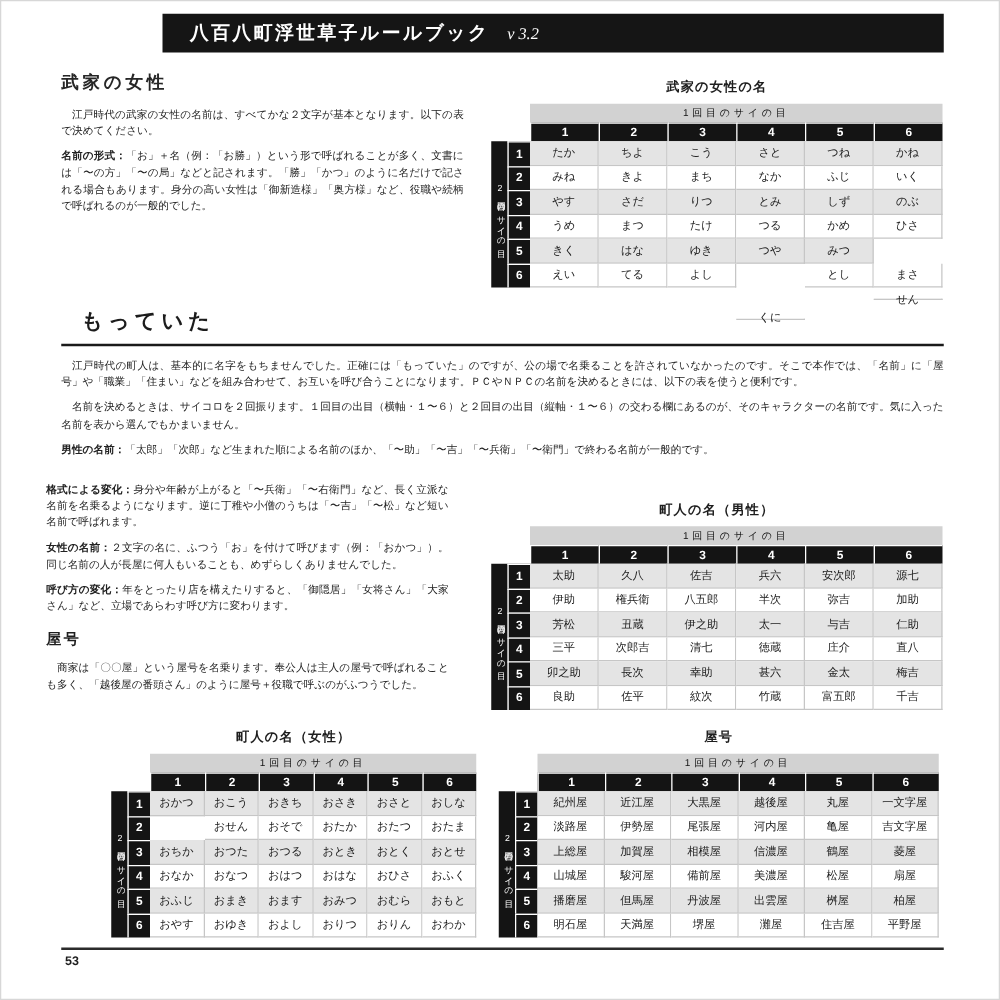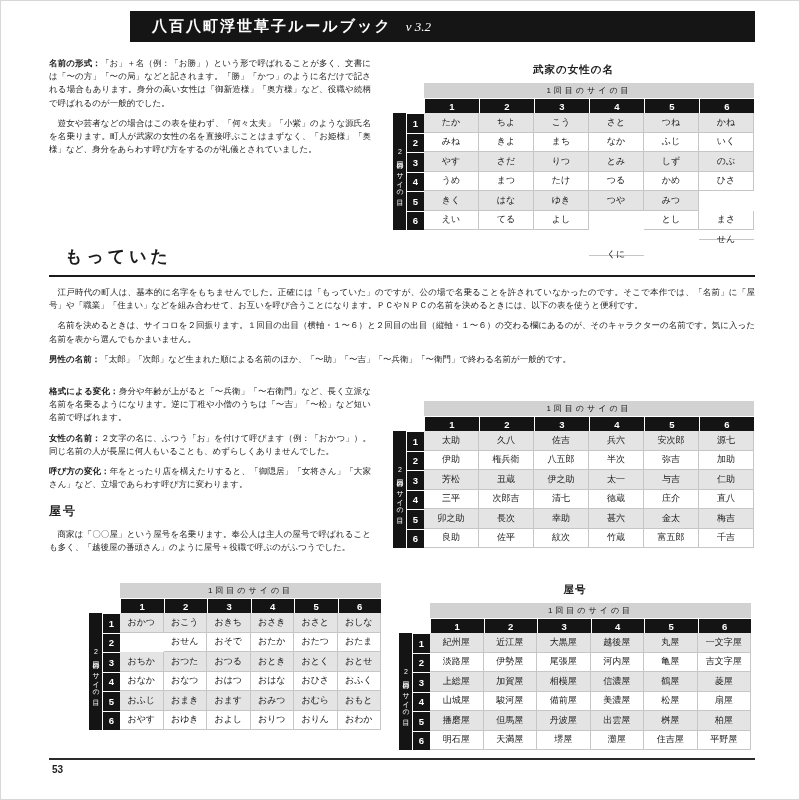--- a/index.html
+++ b/index.html
@@ -37,22 +37,23 @@
 <body>
 
 <div class="page">
 
   <header class="titlebar">
     <span class="book-title">八百八町浮世草子ルールブック</span>
     <span class="book-version">v 3.2</span>
   </header>
 
   <section class="sec" style="left:48px;top:56px;width:322px">
+    <h2 class="main">武家の女性</h2>
+    <p class="body-text indent">江戸時代の武家の女性の名前は、すべてかな２文字が基本となります。以下の表で決めてください。</p>
     <p class="body-text"><b>名前の形式：</b><span>「お」＋名（例：「お勝」）という形で呼ばれることが多く、文書には「〜の方」「〜の局」などと記されます。「勝」「かつ」のように名だけで記される場合もあります。身分の高い女性は「御新造様」「奥方様」など、役職や続柄で呼ばれるのが一般的でした。</span></p>
-    <p class="body-text indent">遊女や芸者などの場合はこの表を使わず、「何々太夫」「小紫」のような源氏名を名乗ります。町人が武家の女性の名を直接呼ぶことはまずなく、「お姫様」「奥様」など、身分をあらわす呼び方をするのが礼儀とされていました。</p>
   </section>
 
   <div class="tbl" style="left:392px;top:62px;width:361px">
     <div class="dt-title">武家の女性の名</div>
     <div>
         <div class="dtable">
           <div class="dt-corner" style="grid-area: 1 / 1 / auto / 3;"></div>
           <div class="dt-span" style="grid-area: 1 / 3 / auto / 9;">1回目のサイの目</div>
           <div class="dt-corner" style="grid-area: 2 / 1 / auto / 3;"></div>
           <div class="dt-colnum" style="grid-area: 2 / 3;">1</div>
@@ -108,29 +109,30 @@
       </div>
   </div>
 
   <section class="sec" style="left:48px;top:244px;width:706px">
     <h2 class="rule-head">もっていた</h2>
     <p class="body-text indent">江戸時代の町人は、基本的に名字をもちませんでした。正確には「もっていた」のですが、公の場で名乗ることを許されていなかったのです。そこで本作では、「名前」に「屋号」や「職業」「住まい」などを組み合わせて、お互いを呼び合うことになります。ＰＣやＮＰＣの名前を決めるときには、以下の表を使うと便利です。</p>
     <p class="body-text indent">名前を決めるときは、サイコロを２回振ります。１回目の出目（横軸・１〜６）と２回目の出目（縦軸・１〜６）の交わる欄にあるのが、そのキャラクターの名前です。気に入った名前を表から選んでもかまいません。</p>
     <p class="body-text"><b>男性の名前：</b><span>「太郎」「次郎」など生まれた順による名前のほか、「〜助」「〜吉」「〜兵衛」「〜衛門」で終わる名前が一般的です。</span></p>
   </section>
 
-  <section class="sec" style="left:48px;top:384px;width:322px">
+  <section class="sec" style="left:36px;top:384px;width:322px">
     <p class="body-text"><b>格式による変化：</b><span>身分や年齢が上がると「〜兵衛」「〜右衛門」など、長く立派な名前を名乗るようになります。逆に丁稚や小僧のうちは「〜吉」「〜松」など短い名前で呼ばれます。</span></p>
     <p class="body-text"><b>女性の名前：</b><span>２文字の名に、ふつう「お」を付けて呼びます（例：「おかつ」）。同じ名前の人が長屋に何人もいることも、めずらしくありませんでした。</span></p>
     <p class="body-text"><b>呼び方の変化：</b><span>年をとったり店を構えたりすると、「御隠居」「女将さん」「大家さん」など、立場であらわす呼び方に変わります。</span></p>
     <h3 class="sub">屋号</h3>
     <p class="body-text indent">商家は「〇〇屋」という屋号を名乗ります。奉公人は主人の屋号で呼ばれることも多く、「越後屋の番頭さん」のように屋号＋役職で呼ぶのがふつうでした。</p>
   </section>
 
   <div class="tbl" style="left:392px;top:400px;width:361px">
+    <div class="dt-title">町人の名（男性）</div>
     <div>
         <div class="dtable">
           <div class="dt-corner" style="grid-area: 1 / 1 / auto / 3;"></div>
           <div class="dt-span" style="grid-area: 1 / 3 / auto / 9;">1回目のサイの目</div>
           <div class="dt-corner" style="grid-area: 2 / 1 / auto / 3;"></div>
           <div class="dt-colnum" style="grid-area: 2 / 3;">1</div>
           <div class="dt-colnum" style="grid-area: 2 / 4;">2</div>
           <div class="dt-colnum" style="grid-area: 2 / 5;">3</div>
           <div class="dt-colnum" style="grid-area: 2 / 6;">4</div>
           <div class="dt-colnum" style="grid-area: 2 / 7;">5</div>
@@ -176,20 +178,21 @@
           <div class="dt-cell" style="grid-area: 8 / 4;">佐平</div>
           <div class="dt-cell" style="grid-area: 8 / 5;">紋次</div>
           <div class="dt-cell" style="grid-area: 8 / 6;">竹蔵</div>
           <div class="dt-cell" style="grid-area: 8 / 7;">富五郎</div>
           <div class="dt-cell" style="grid-area: 8 / 8;">千吉</div>
         </div>
       </div>
   </div>
 
   <div class="tbl" style="left:88px;top:582px;width:292px">
+    <div class="dt-title">町人の名（女性）</div>
     <div>
         <div class="dtable">
           <div class="dt-corner" style="grid-area: 1 / 1 / auto / 3;"></div>
           <div class="dt-span" style="grid-area: 1 / 3 / auto / 9;">1回目のサイの目</div>
           <div class="dt-corner" style="grid-area: 2 / 1 / auto / 3;"></div>
           <div class="dt-colnum" style="grid-area: 2 / 3;">1</div>
           <div class="dt-colnum" style="grid-area: 2 / 4;">2</div>
           <div class="dt-colnum" style="grid-area: 2 / 5;">3</div>
           <div class="dt-colnum" style="grid-area: 2 / 6;">4</div>
           <div class="dt-colnum" style="grid-area: 2 / 7;">5</div>

